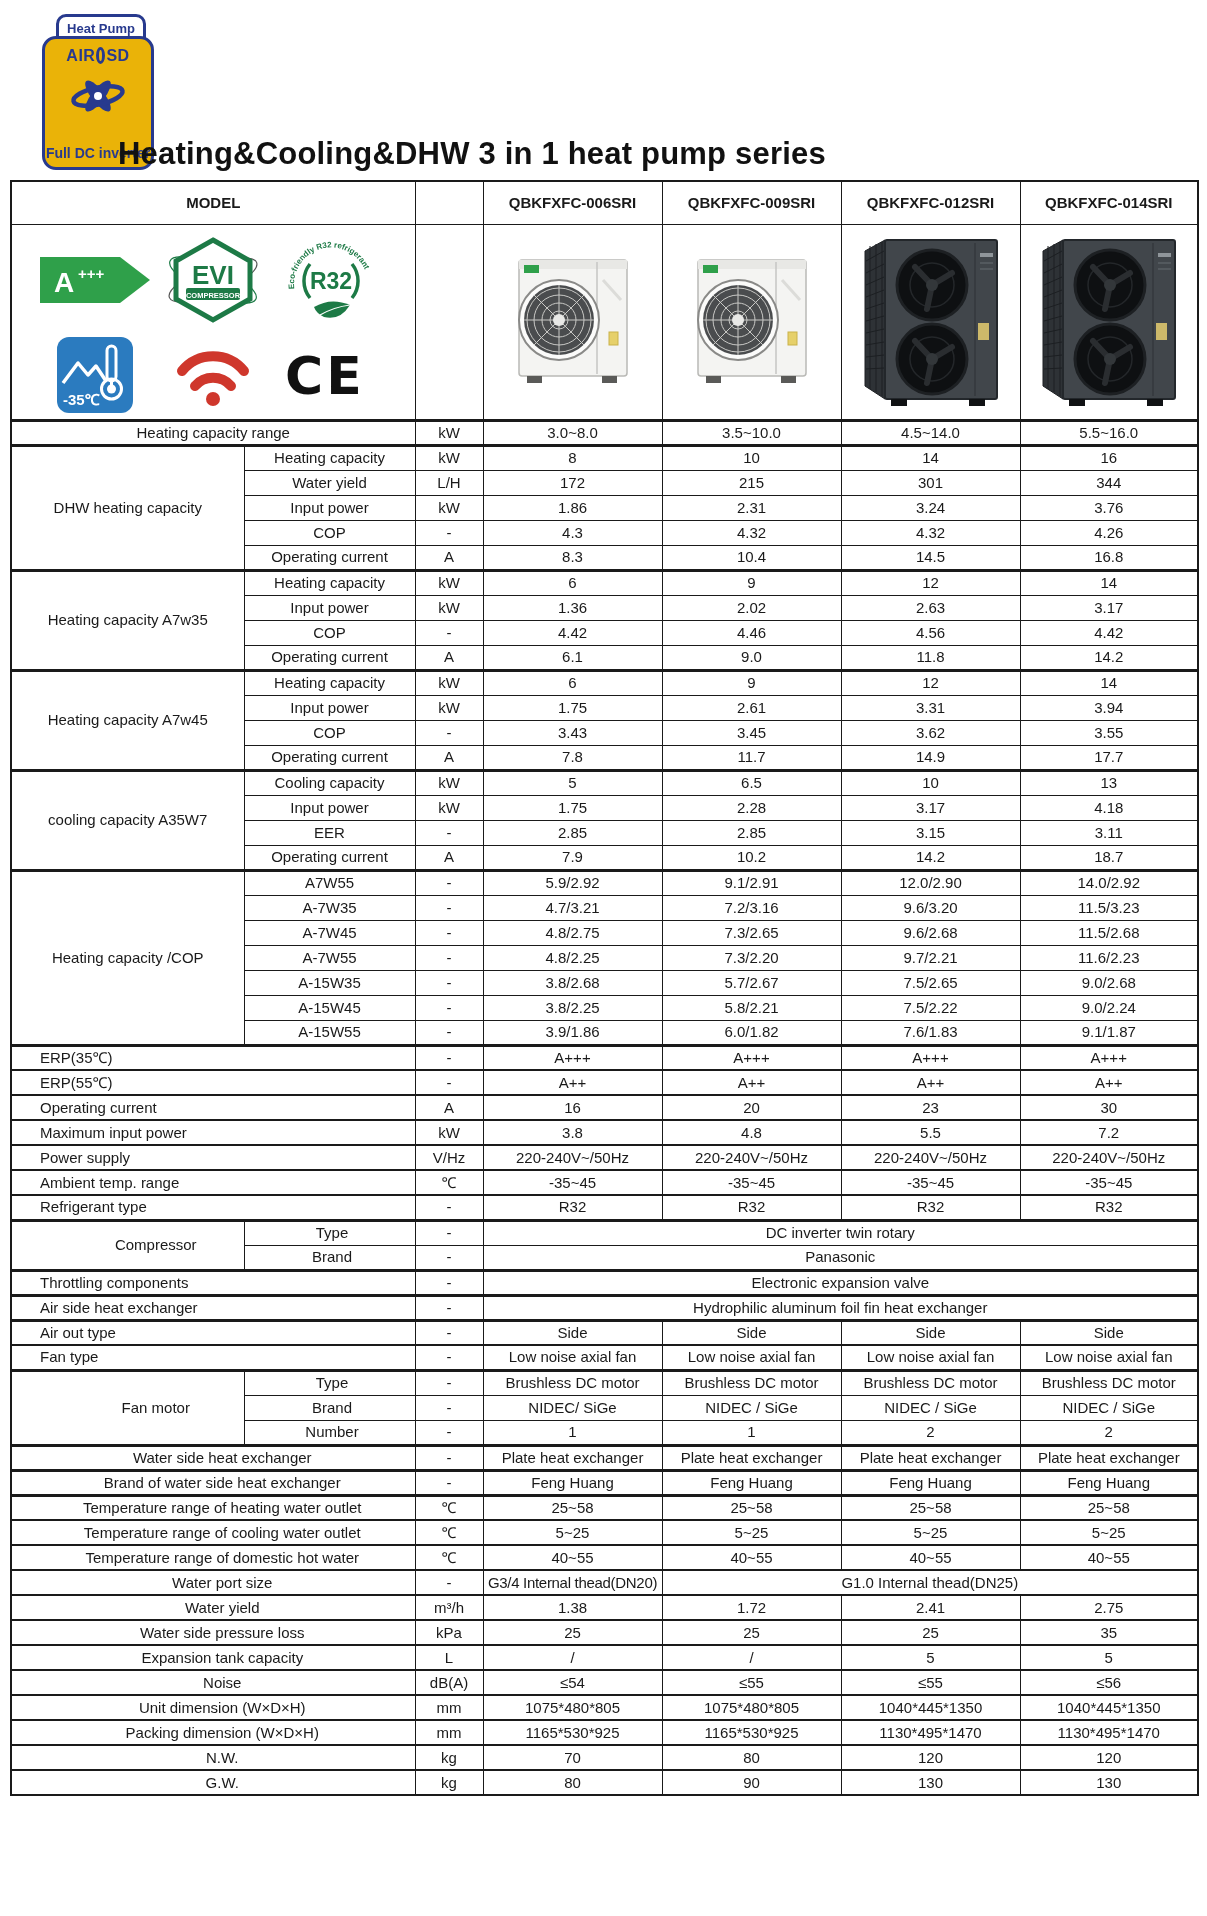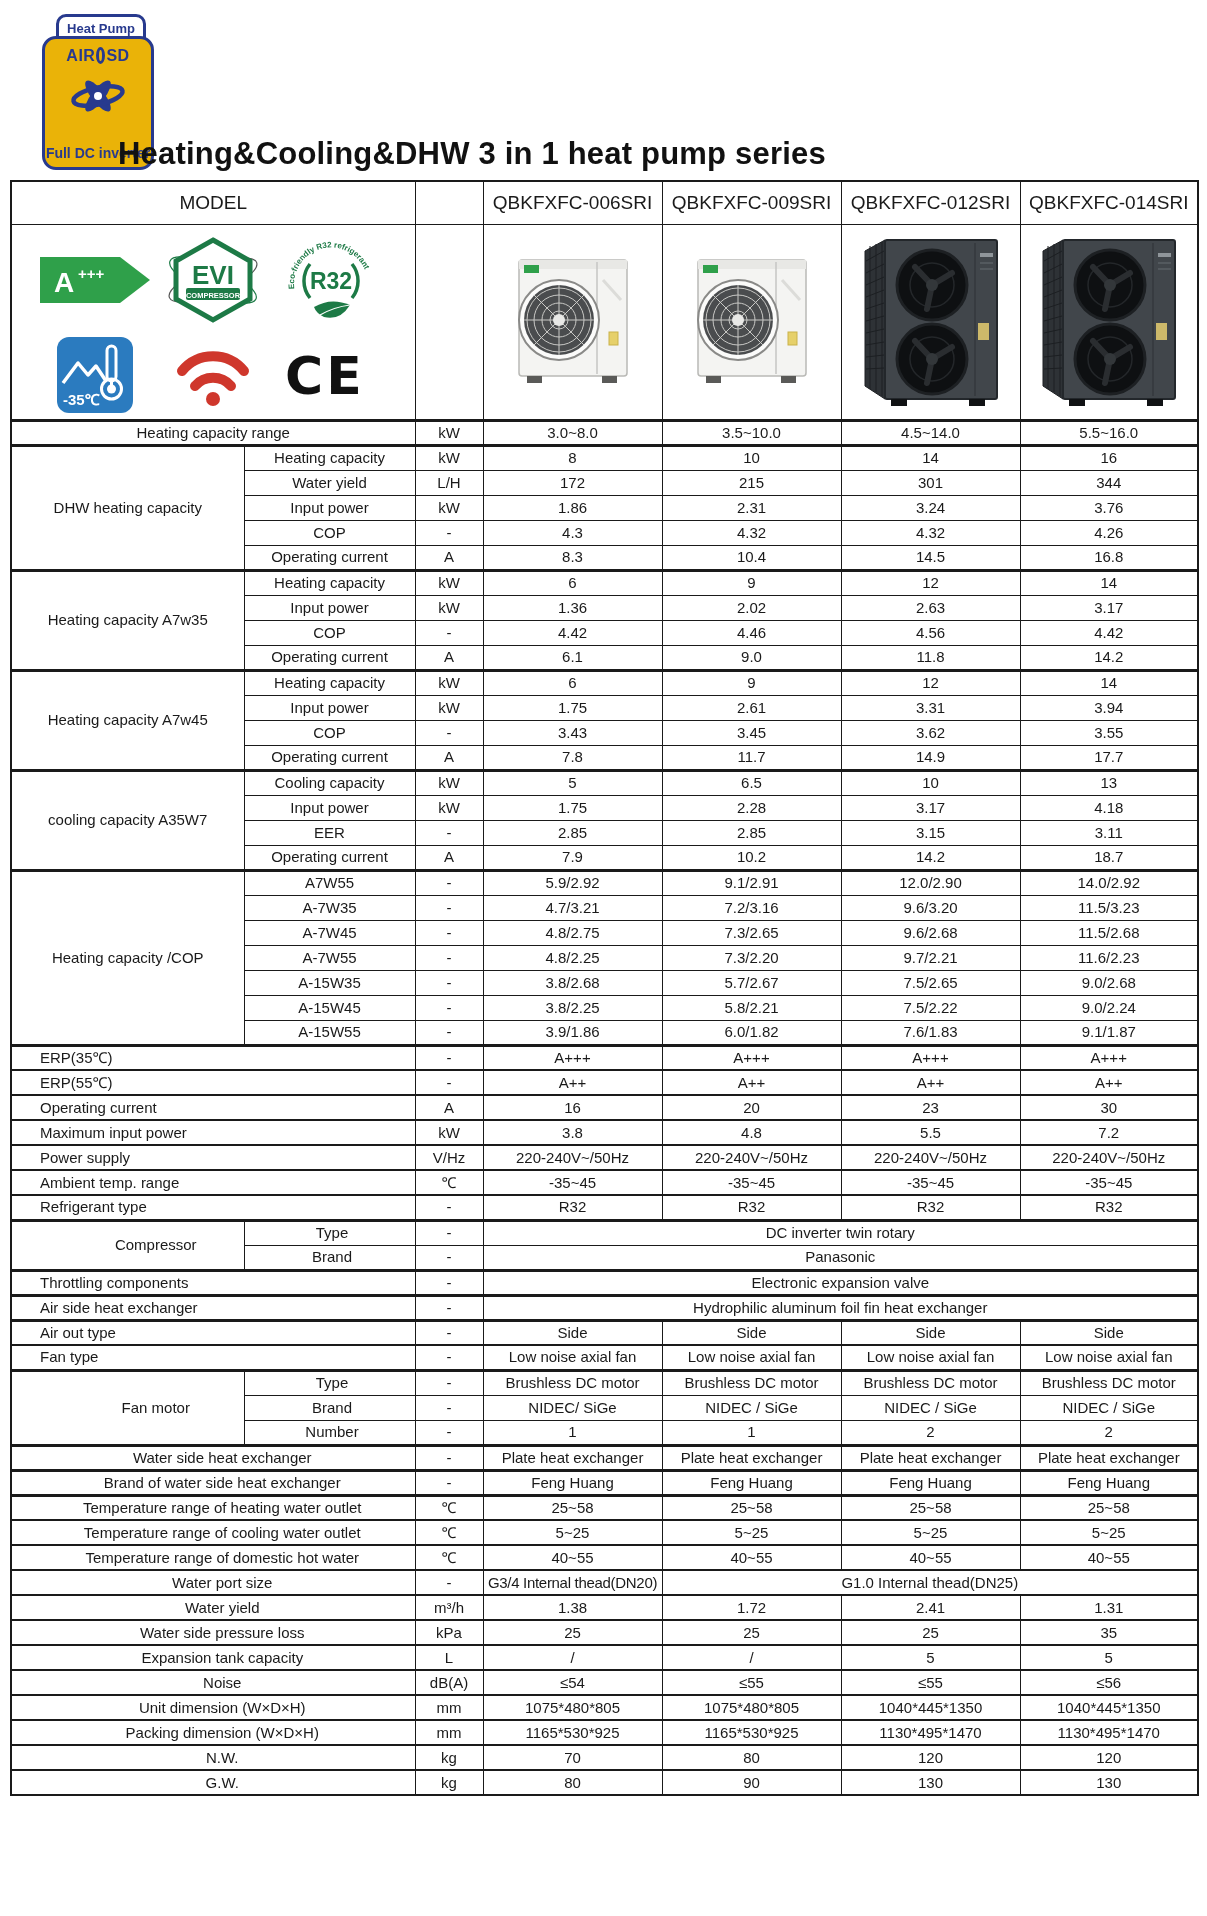--- a/index.html
+++ b/index.html
@@ -32,21 +32,21 @@
   
   table.spec {
     position:absolute; left:10px; top:180px; width:1187px;
     border-collapse:collapse; table-layout:fixed; border:2px solid #1a1a1a;
   }
   .spec th, .spec td {
     border:1px solid #1a1a1a; text-align:center; vertical-align:middle;
     padding:0; height:25px; font-size:15px; line-height:1.05; color:#1a1a1a;
     overflow:hidden; white-space:nowrap;
   }
-  .spec thead th { height:43px; font-size:19px; font-weight:normal; }
+  .spec thead th { height:43px; font-size:15px; font-weight:bold; }
   .spec .images-row td { height:182px; }
   .section-cell { font-size:15.5px; text-align:left; padding-left:12px; white-space:normal; }
   .section-cell.indent-lg { padding-left:56px; }
   .row-label { font-size:15.5px; }
   .row-label.center { text-align:center; }
   .row-label.indent-lg { text-align:left; padding-left:28px; }
   .row-label.indent-sm { text-align:center; padding-left:18px; }
   .sub-label { text-align:left; padding-left:12px; font-size:15.5px; }
   .sub-label.center { text-align:center; padding-left:5px; }
   .unit-cell { font-size:14px; }
@@ -688,21 +688,21 @@
         <td class="unit-cell">-</td>
         <td colspan="1" class="small-cell">G3/4 Internal thead(DN20)</td>
         <td colspan="3">G1.0 Internal thead(DN25)</td>
       </tr>
       <tr class="bt2">
         <td colspan="2" class="row-label indent-sm">Water yield</td>
         <td class="unit-cell">m³/h</td>
         <td>1.38</td>
         <td>1.72</td>
         <td>2.41</td>
-        <td>1.31</td>
+        <td>2.75</td>
       </tr>
       <tr class="bt2">
         <td colspan="2" class="row-label indent-sm">Water side pressure loss</td>
         <td class="unit-cell">kPa</td>
         <td>25</td>
         <td>25</td>
         <td>25</td>
         <td>35</td>
       </tr>
       <tr class="bt2">

